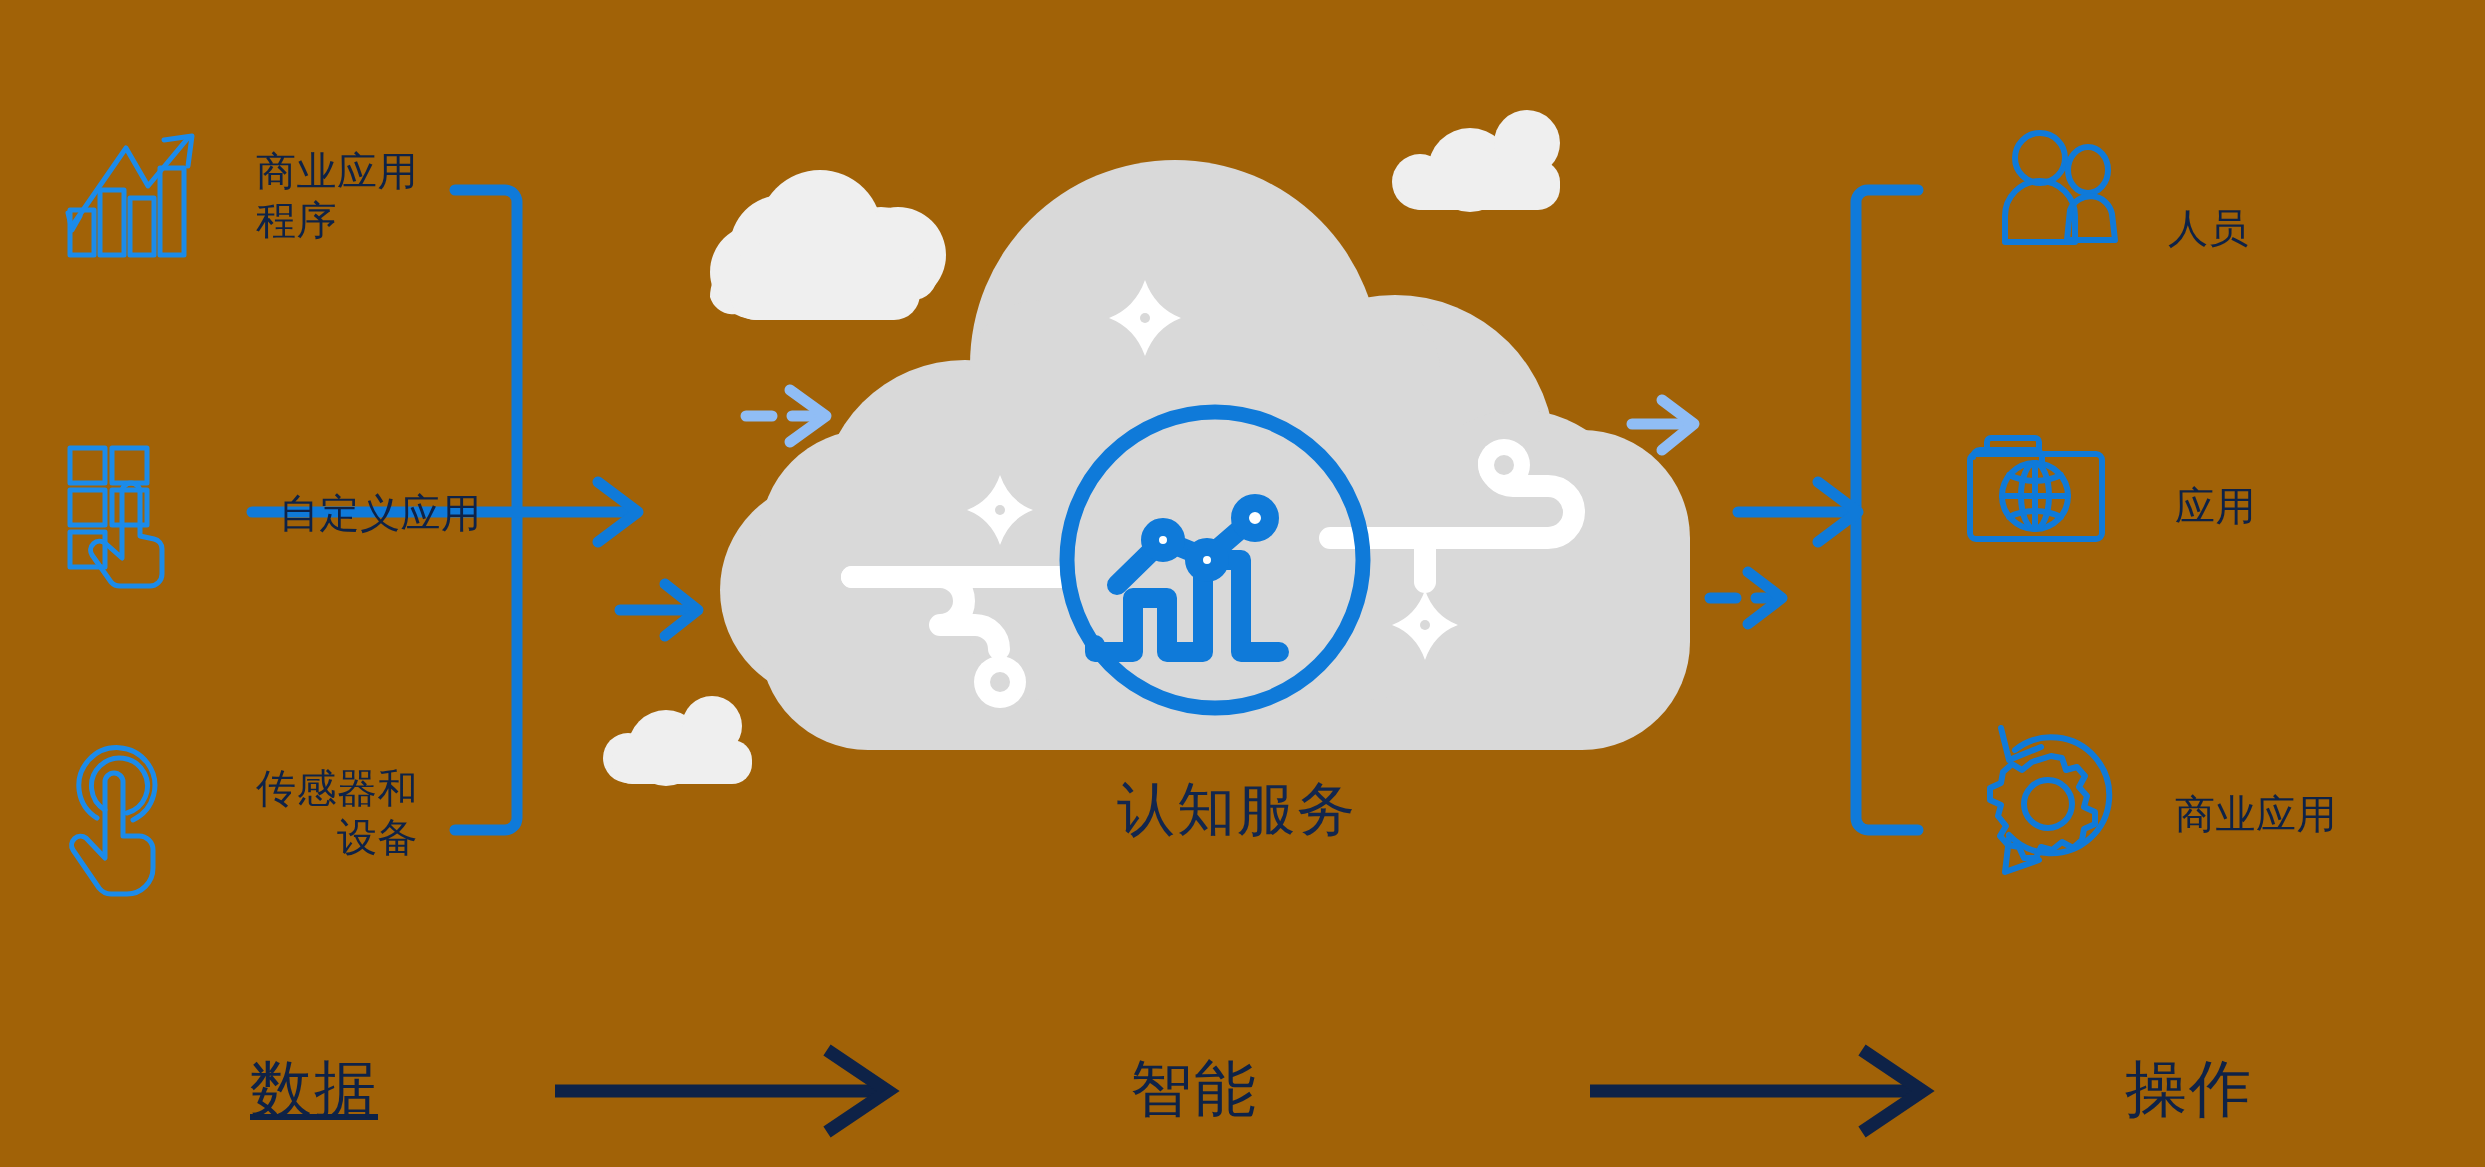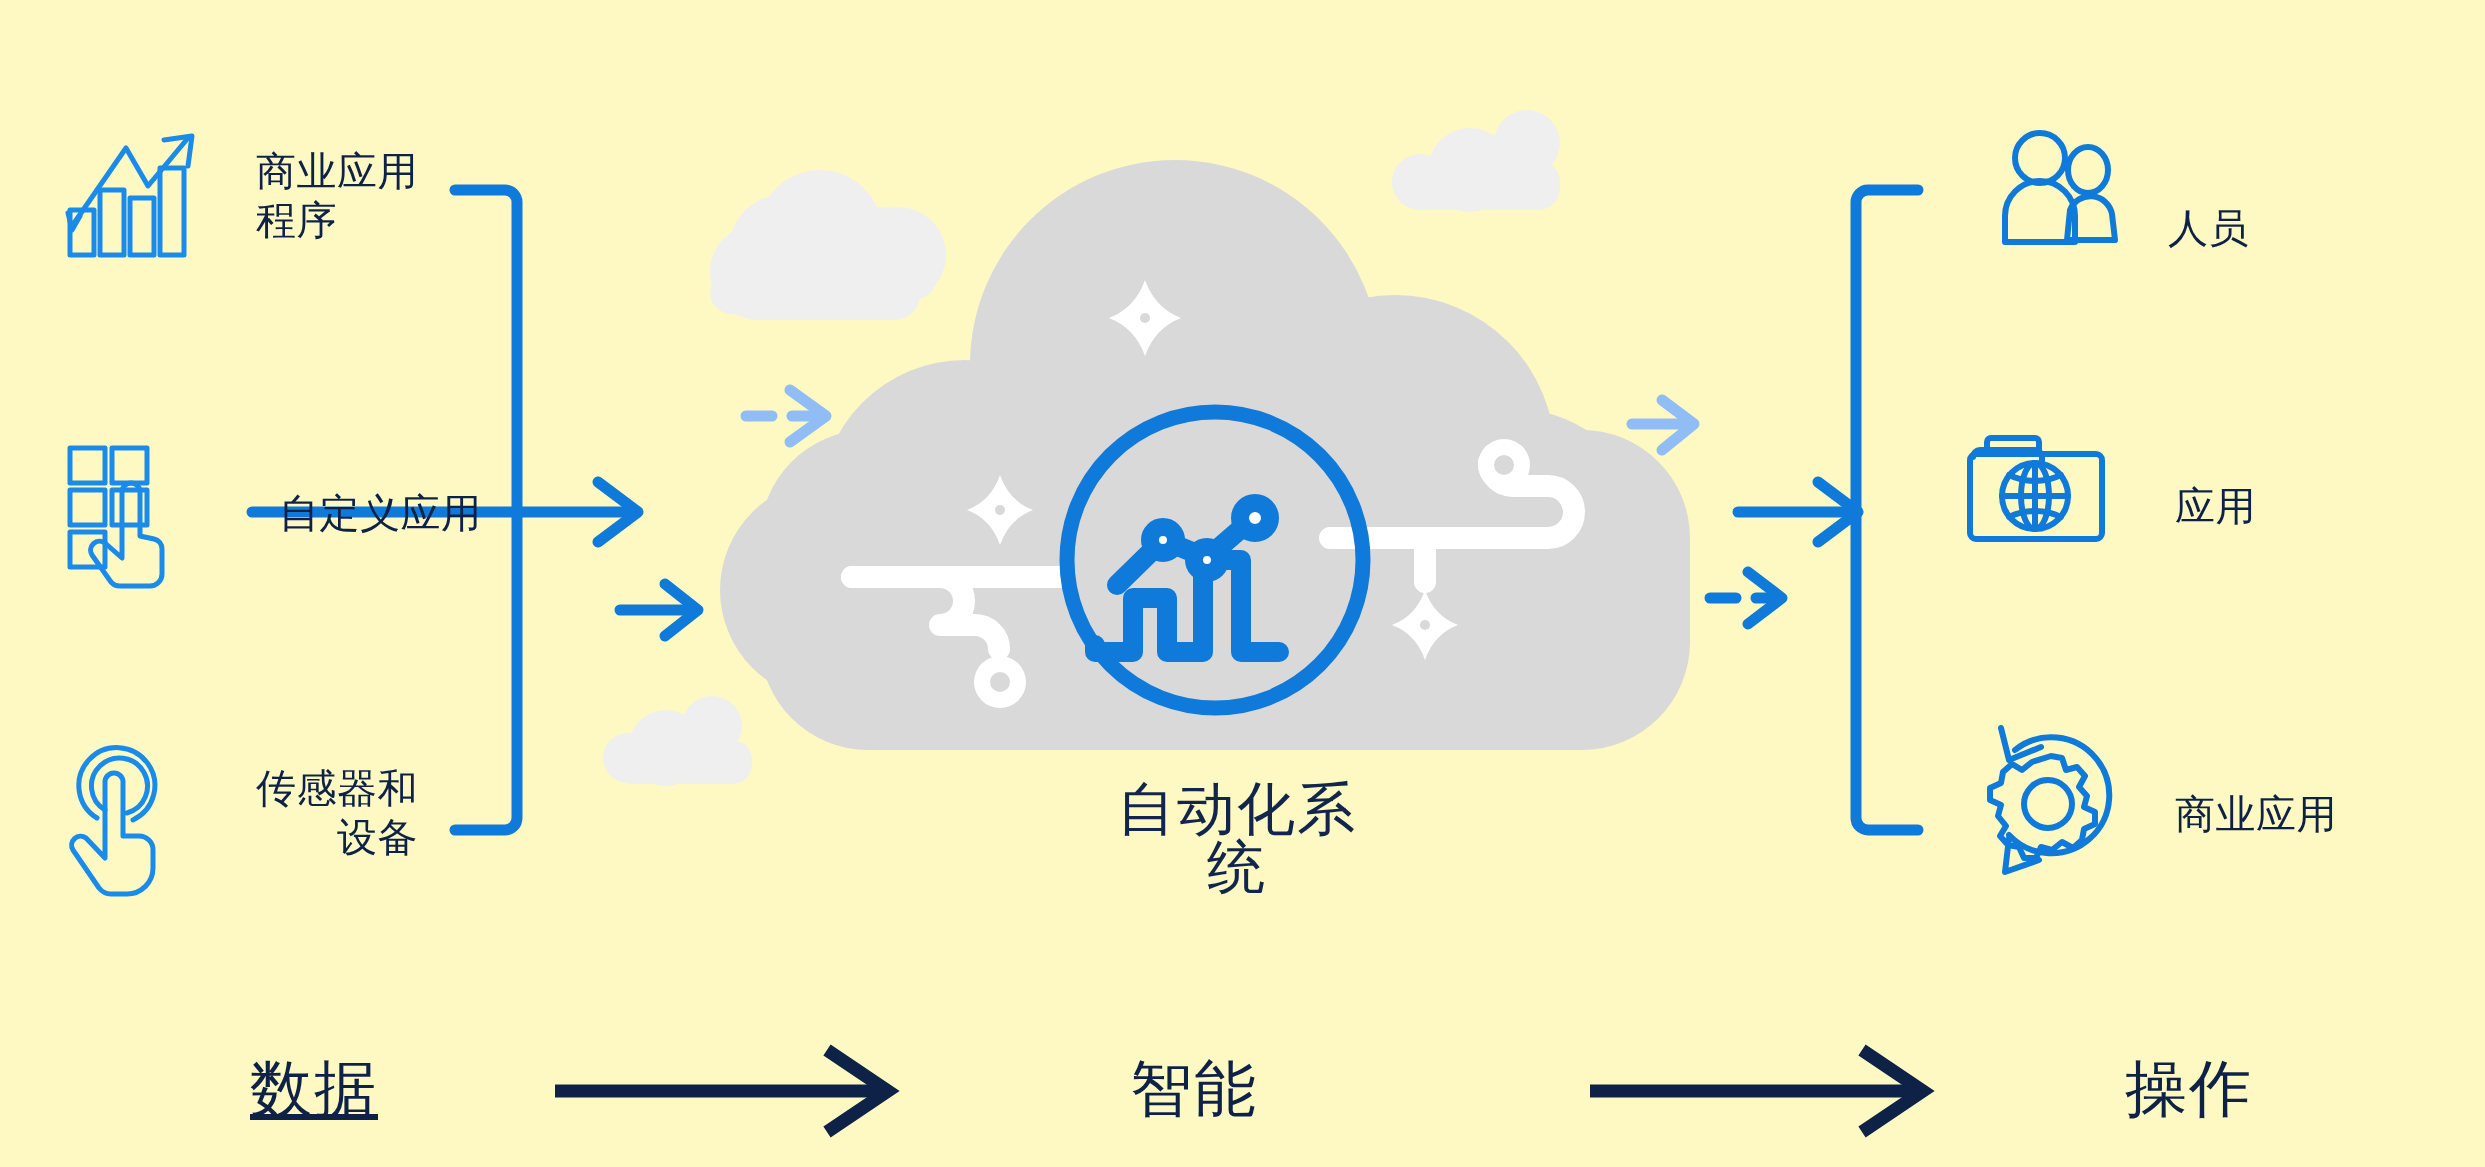--- a/index.html
+++ b/index.html
@@ -8,21 +8,21 @@
     padding: 0;
     background: #ffffff;
   }
   body {
     font-family: "Liberation Sans", "DejaVu Sans", sans-serif;
   }
   #stage {
     position: relative;
     width: 2485px;
     height: 1167px;
-    background: #fef9c3;
+    background: #a16207;
     overflow: hidden;
   }
 
   
   .node-label {
     position: absolute;
     color: #0e2247;
     font-size: 40px;
     line-height: 1.22;
     font-weight: 400;
@@ -287,21 +287,21 @@
 
   <div class="node-label" style="left:256px; top:764px;text-align:right;">传感器和
 设备</div>
 
   <div class="node-label" style="left:2168px; top:156px;margin-top:48px;">人员</div>
 
   <div class="node-label" style="left:2175px; top:482px;">应用</div>
 
   <div class="node-label" style="left:2175px; top:790px;">商业应用</div>
 
-  <div class="center-label" style="left:1092px; top:780px; width:290px;">自动化系统</div>
+  <div class="center-label" style="left:1092px; top:780px; width:290px;">认知服务</div>
 
   <div class="stage-label" style="left:250px; top:1058px;text-decoration:underline;">数据</div>
 
   <div class="stage-label" style="left:1130px; top:1058px;text-align:center;">智能</div>
 
   <div class="stage-label" style="left:2125px; top:1058px;">操作</div>
 
 </div>
 
 </body></html>

